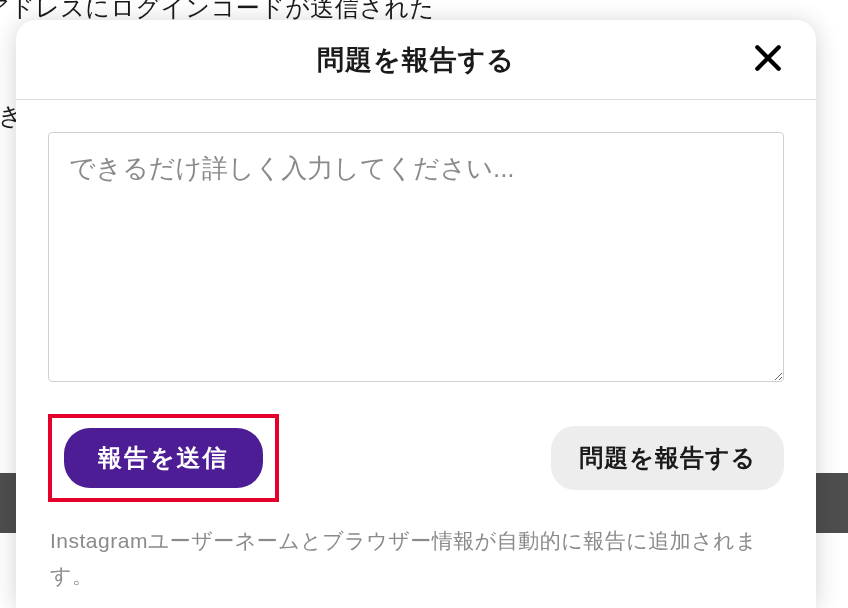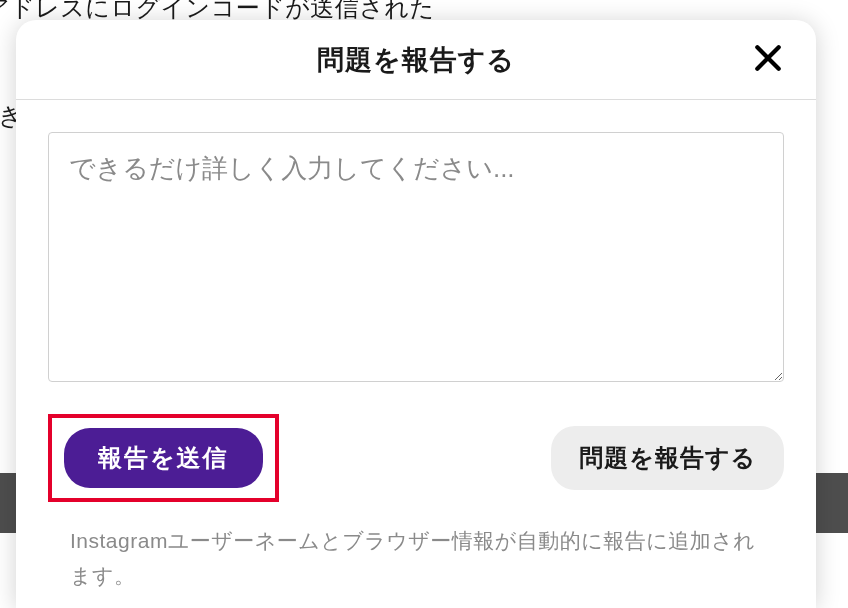--- a/index.html
+++ b/index.html
@@ -129,21 +129,20 @@
       padding: 16px 28px;
       cursor: pointer;
       letter-spacing: 1px;
     }
     .disclaimer {
       padding: 22px 46px 0 34px;
       font-size: 21px;
       color: #8a8a8a;
       line-height: 1.65;
       letter-spacing: 0.5px;
-      margin-left: 20px;
     }
   </style>
 </head>
 <body>
 
 <div class="background-text">ルアドレスにログインコードが送信された</div>
 <div class="background-text-2">き</div>
 <div class="bottom-bar"></div>
 
 <div class="modal">

